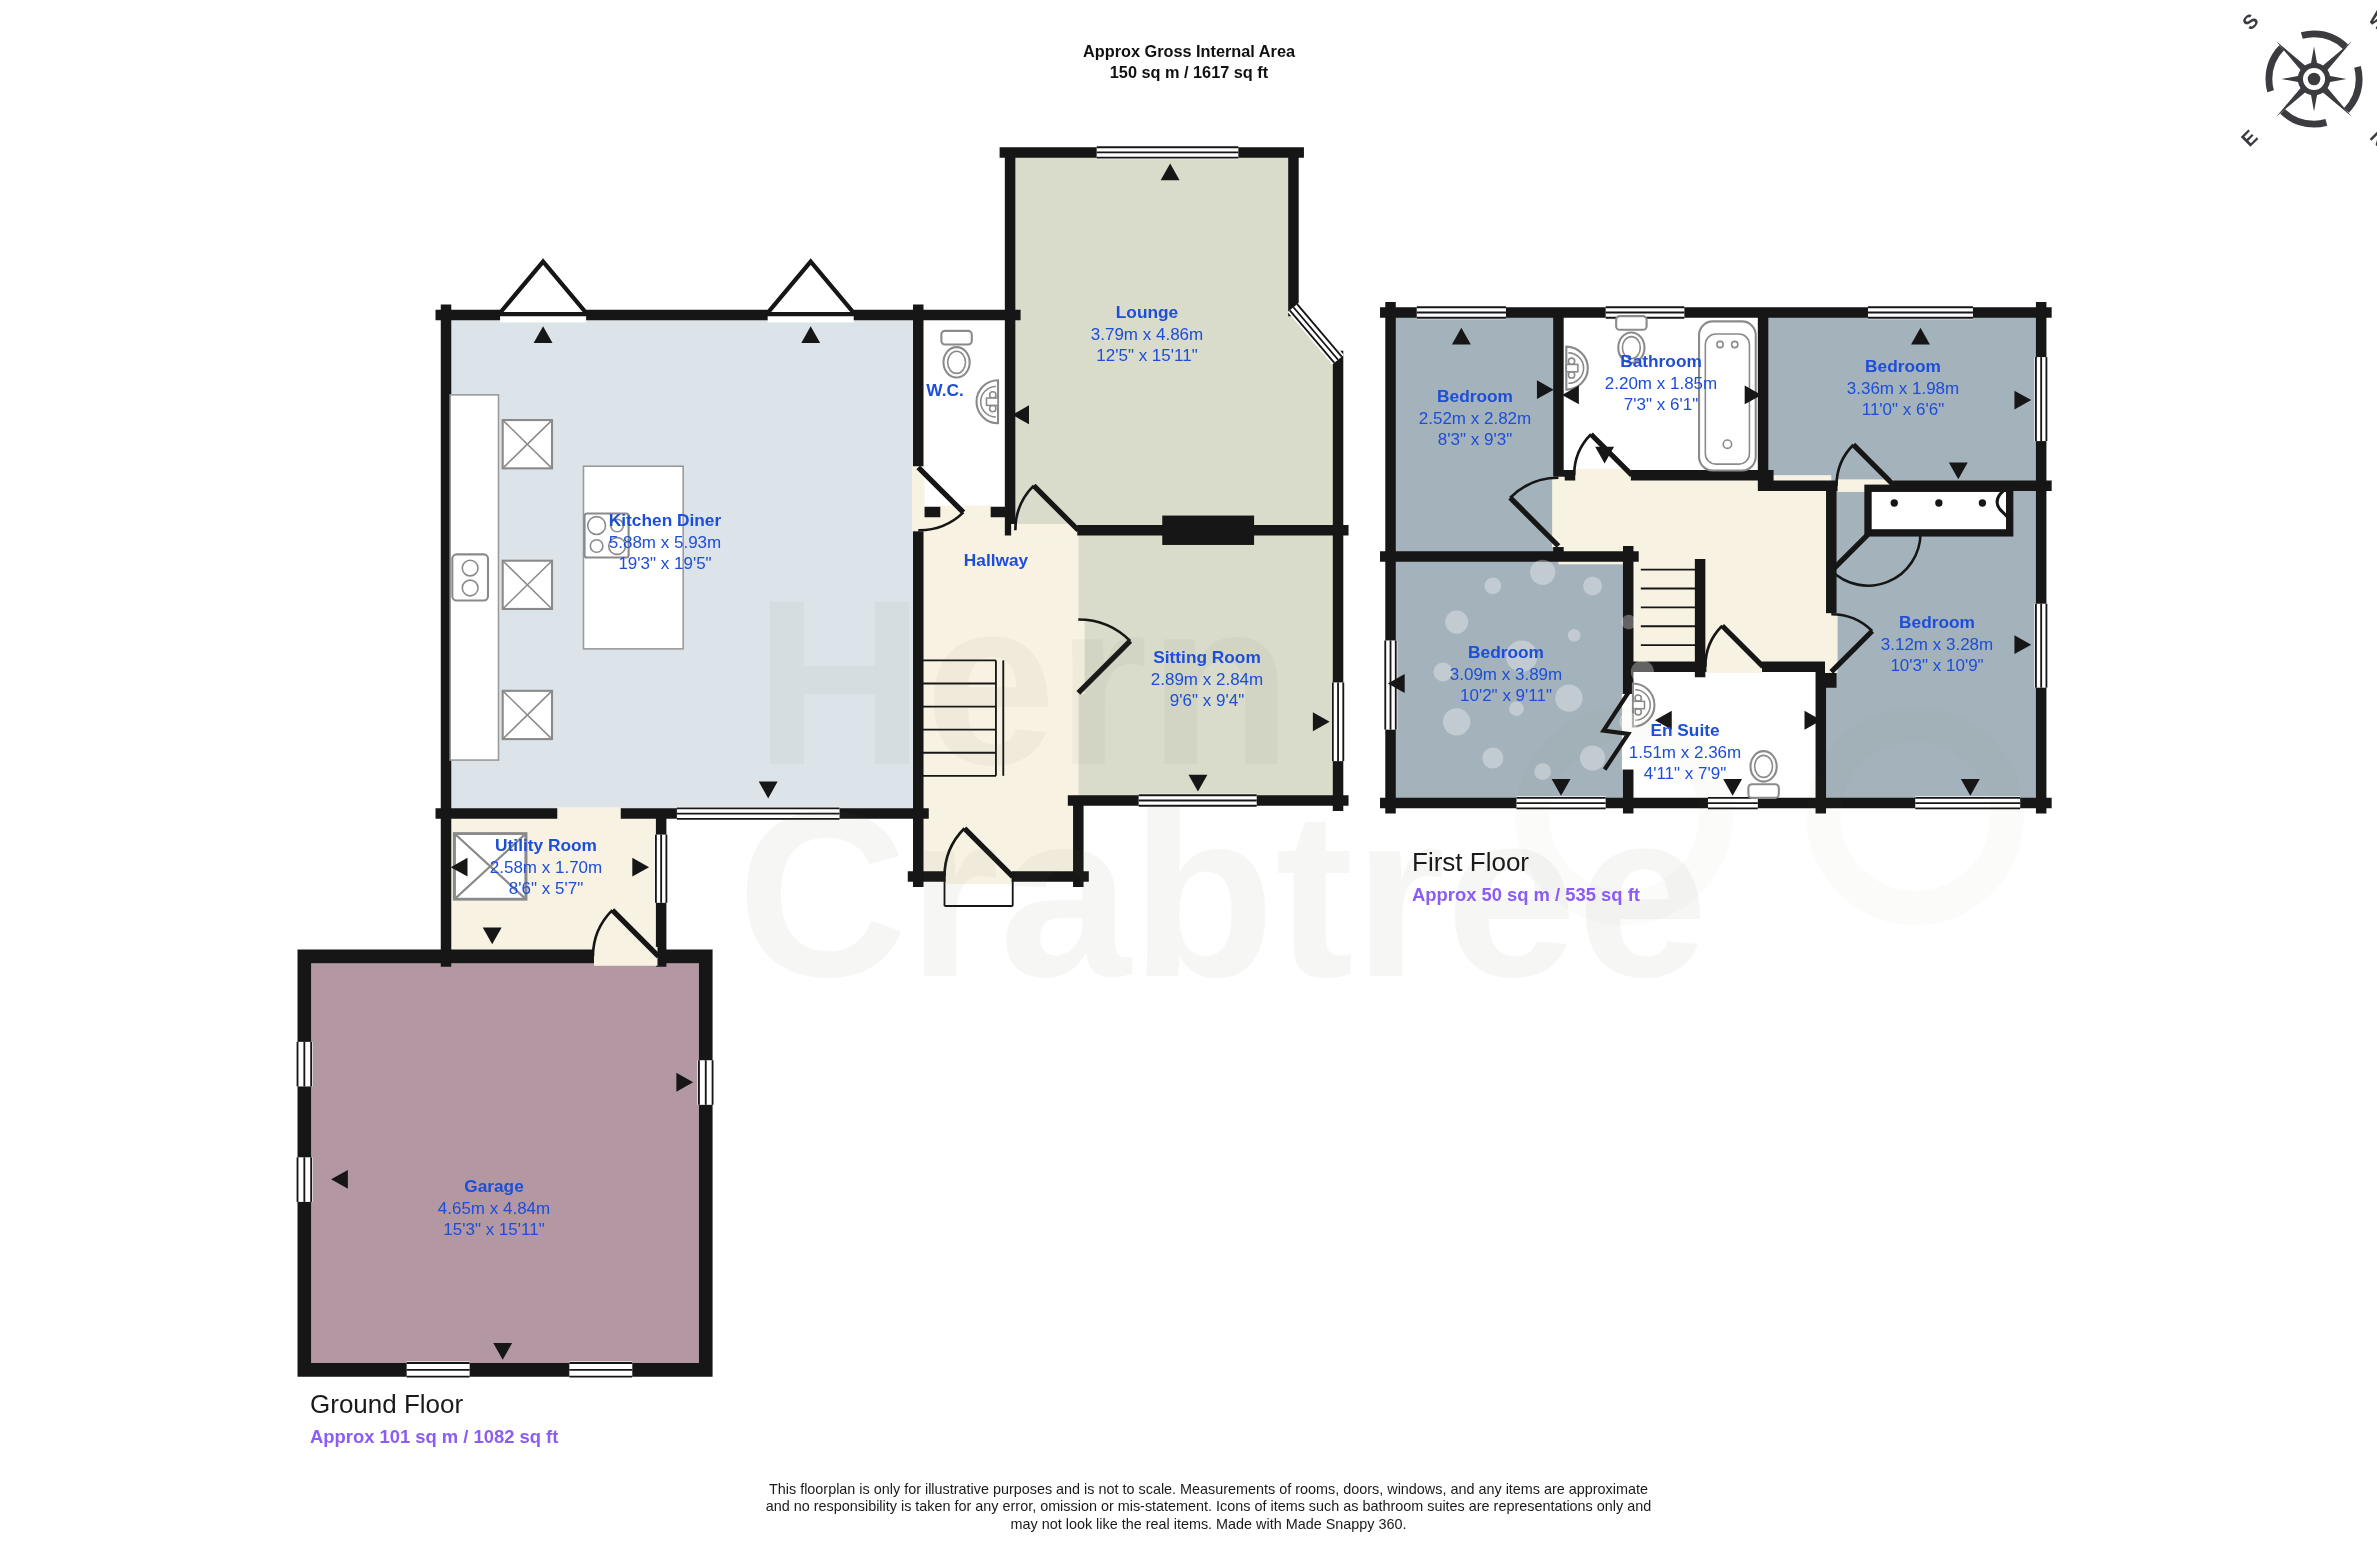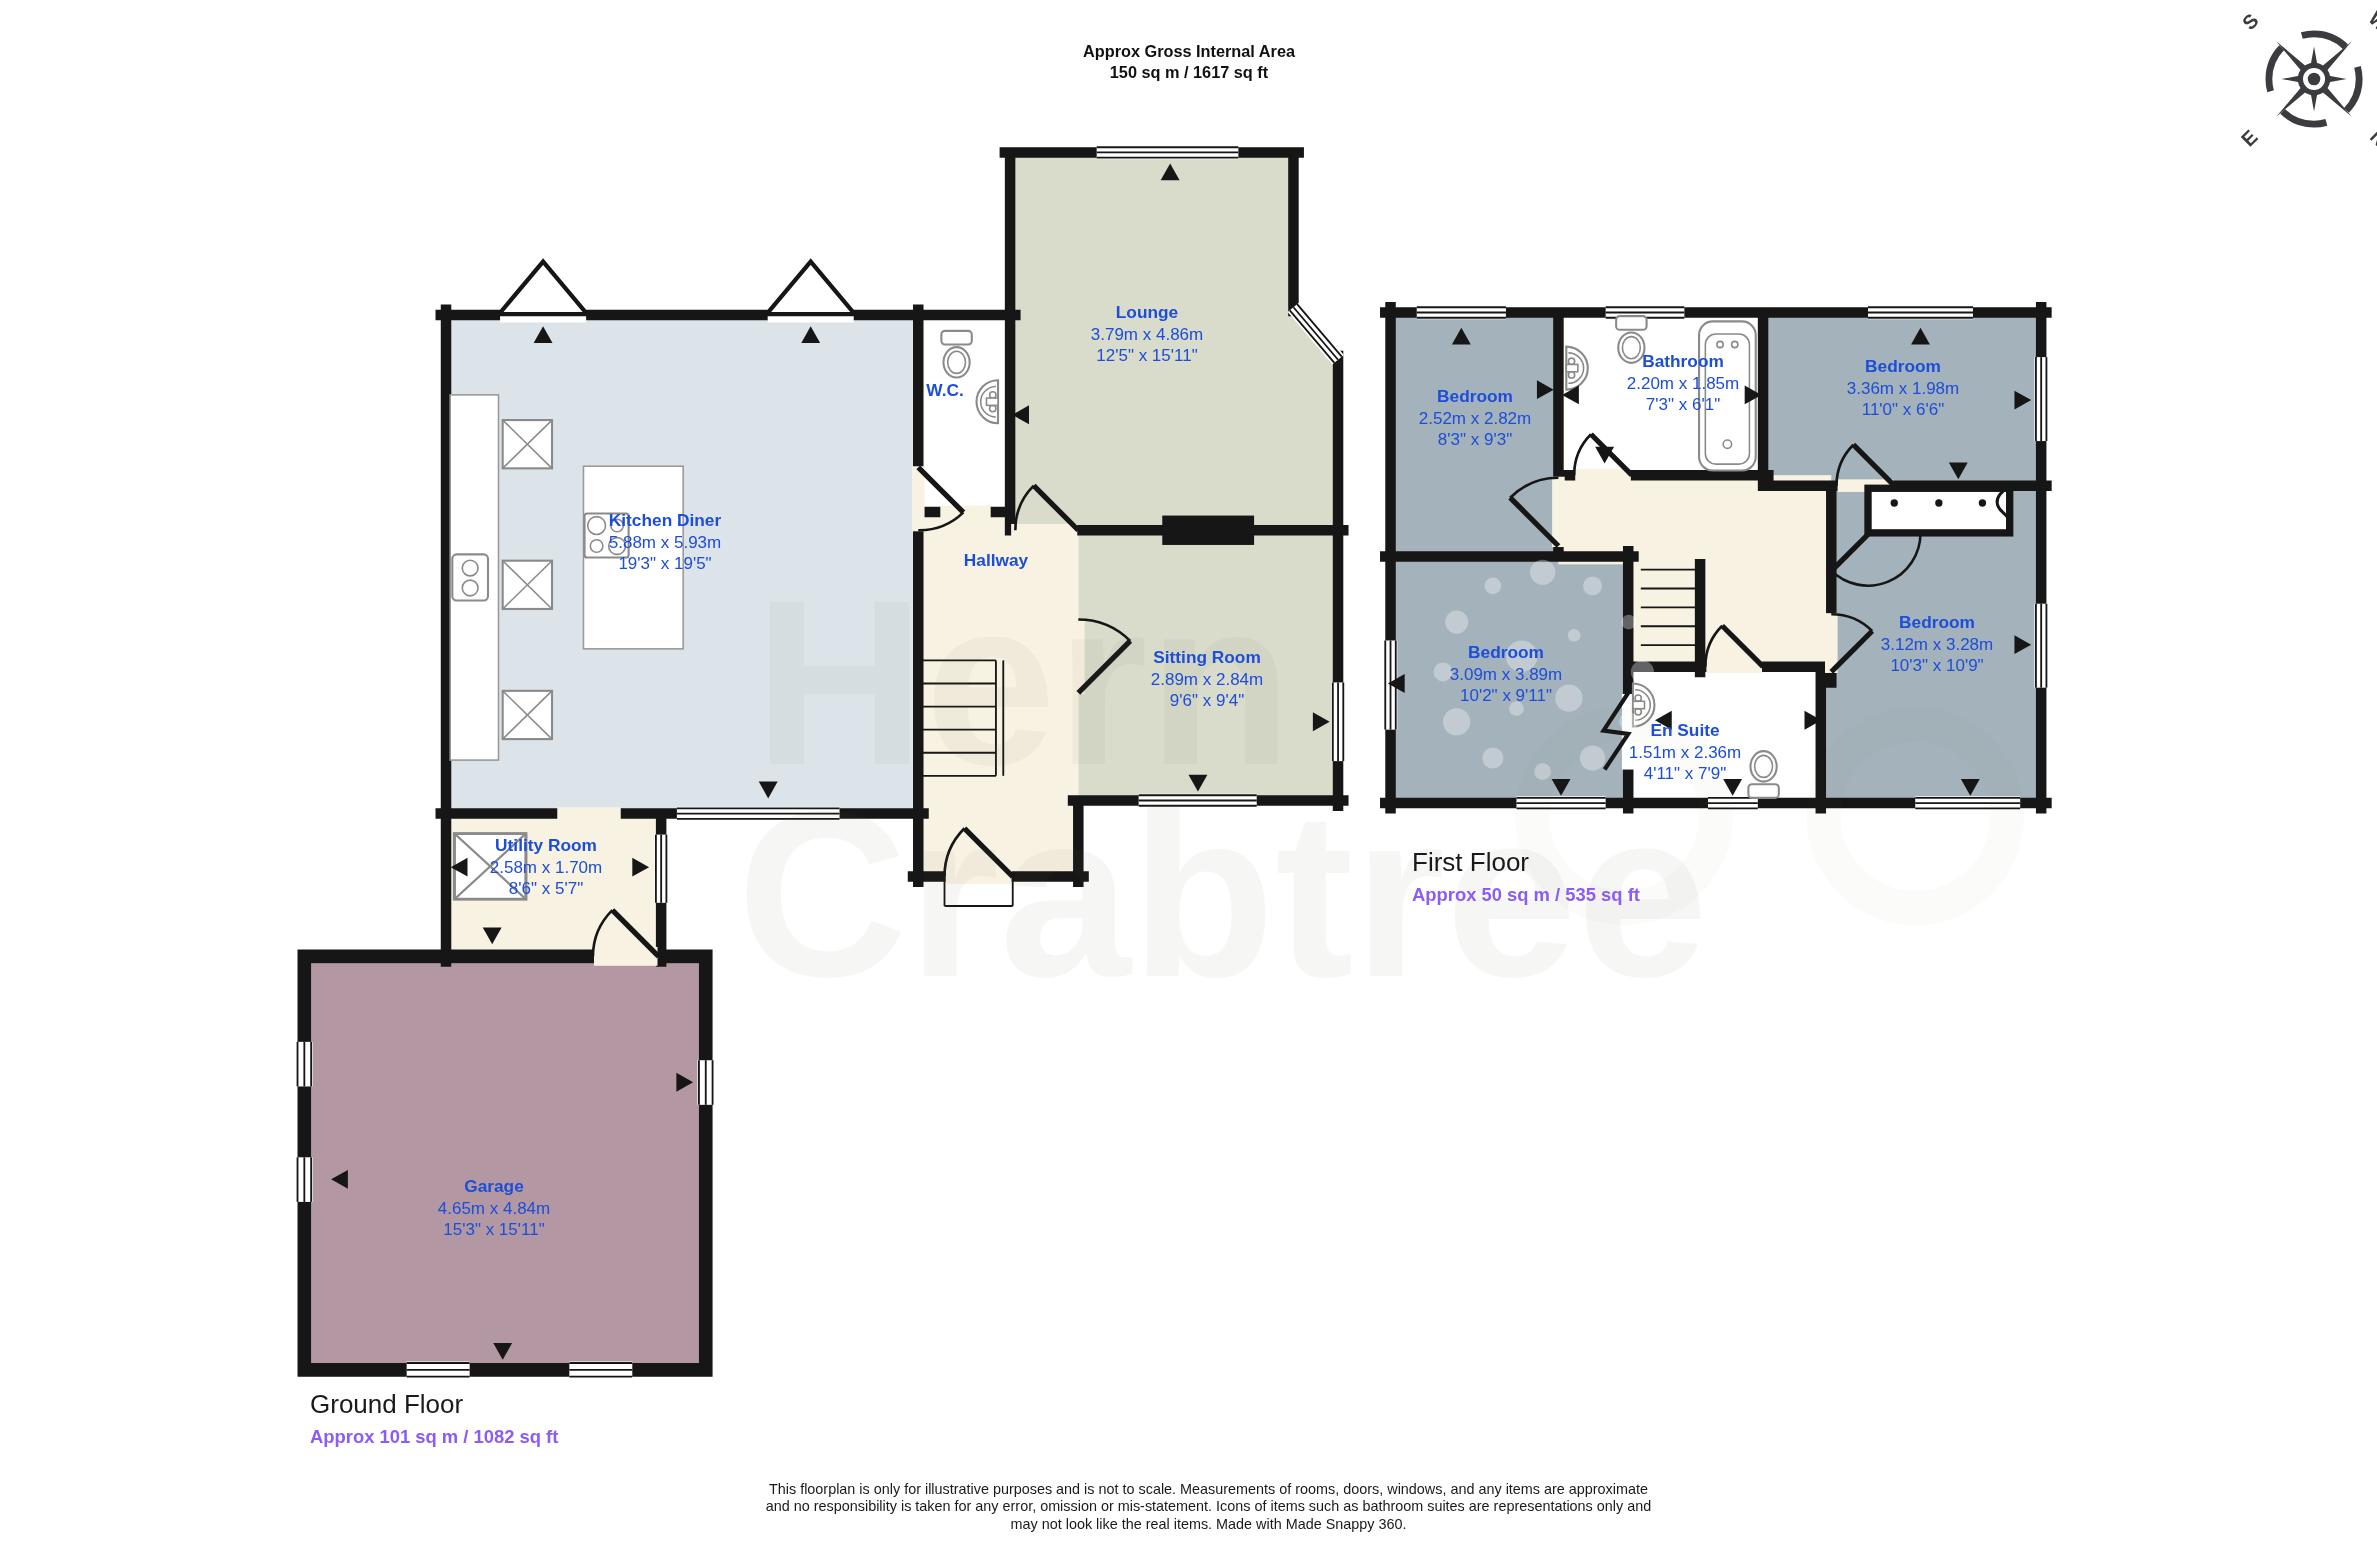--- a/index.html
+++ b/index.html
@@ -424,21 +424,21 @@
   <div class="nm">Garage</div>
   <div>4.65m x 4.84m</div>
   <div>15'3" x 15'11"</div>
 </div>
 
 <div class="rlabel" style="left:1475px;top:418px;">
   <div class="nm">Bedroom</div>
   <div>2.52m x 2.82m</div>
   <div>8'3" x 9'3"</div>
 </div>
-<div class="rlabel" style="left:1661px;top:383px;margin-left:22px;">
+<div class="rlabel" style="left:1661px;top:383px;">
   <div class="nm">Bathroom</div>
   <div>2.20m x 1.85m</div>
   <div>7'3" x 6'1"</div>
 </div>
 <div class="rlabel" style="left:1903px;top:388px;">
   <div class="nm">Bedroom</div>
   <div>3.36m x 1.98m</div>
   <div>11'0" x 6'6"</div>
 </div>
 <div class="rlabel" style="left:1506px;top:674px;">

